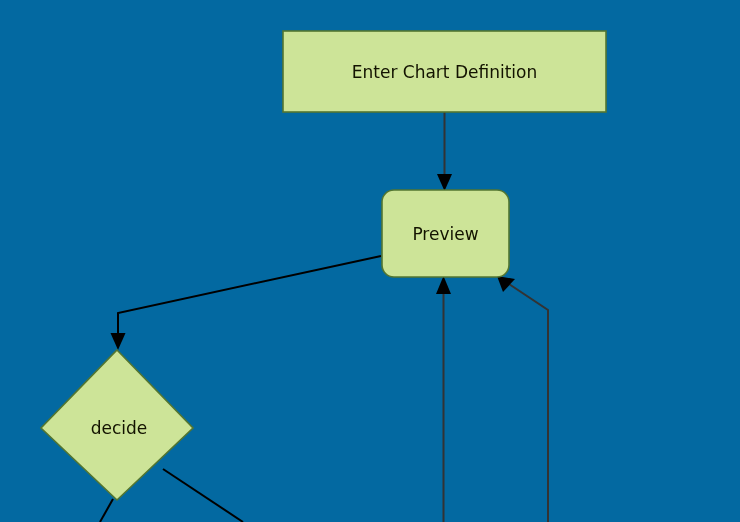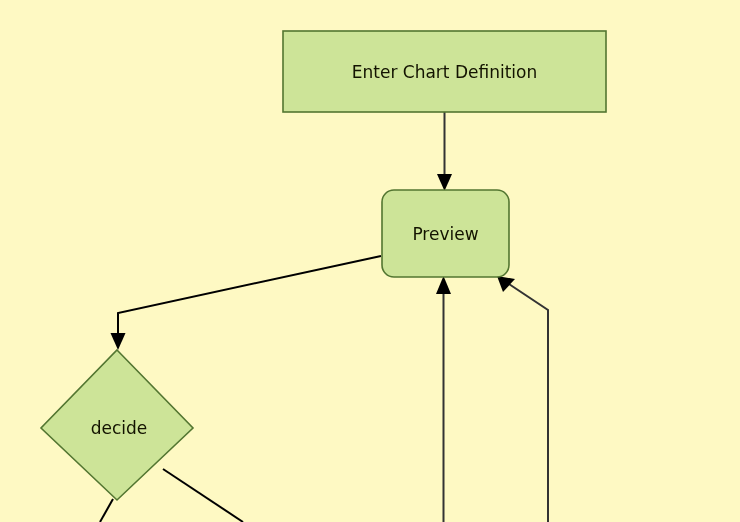--- a/index.html
+++ b/index.html
@@ -8,21 +8,21 @@
     padding: 0;
     background: #ffffff;
   }
   body {
     font-family: "DejaVu Sans", "Liberation Sans", sans-serif;
   }
   #canvas {
     position: relative;
     width: 740px;
     height: 522px;
-    background: #fef9c3;
+    background: #0369a1;
     overflow: hidden;
   }
   #diagram-svg {
     position: absolute;
     top: 0;
     left: 0;
     width: 740px;
     height: 522px;
     display: block;
   }

